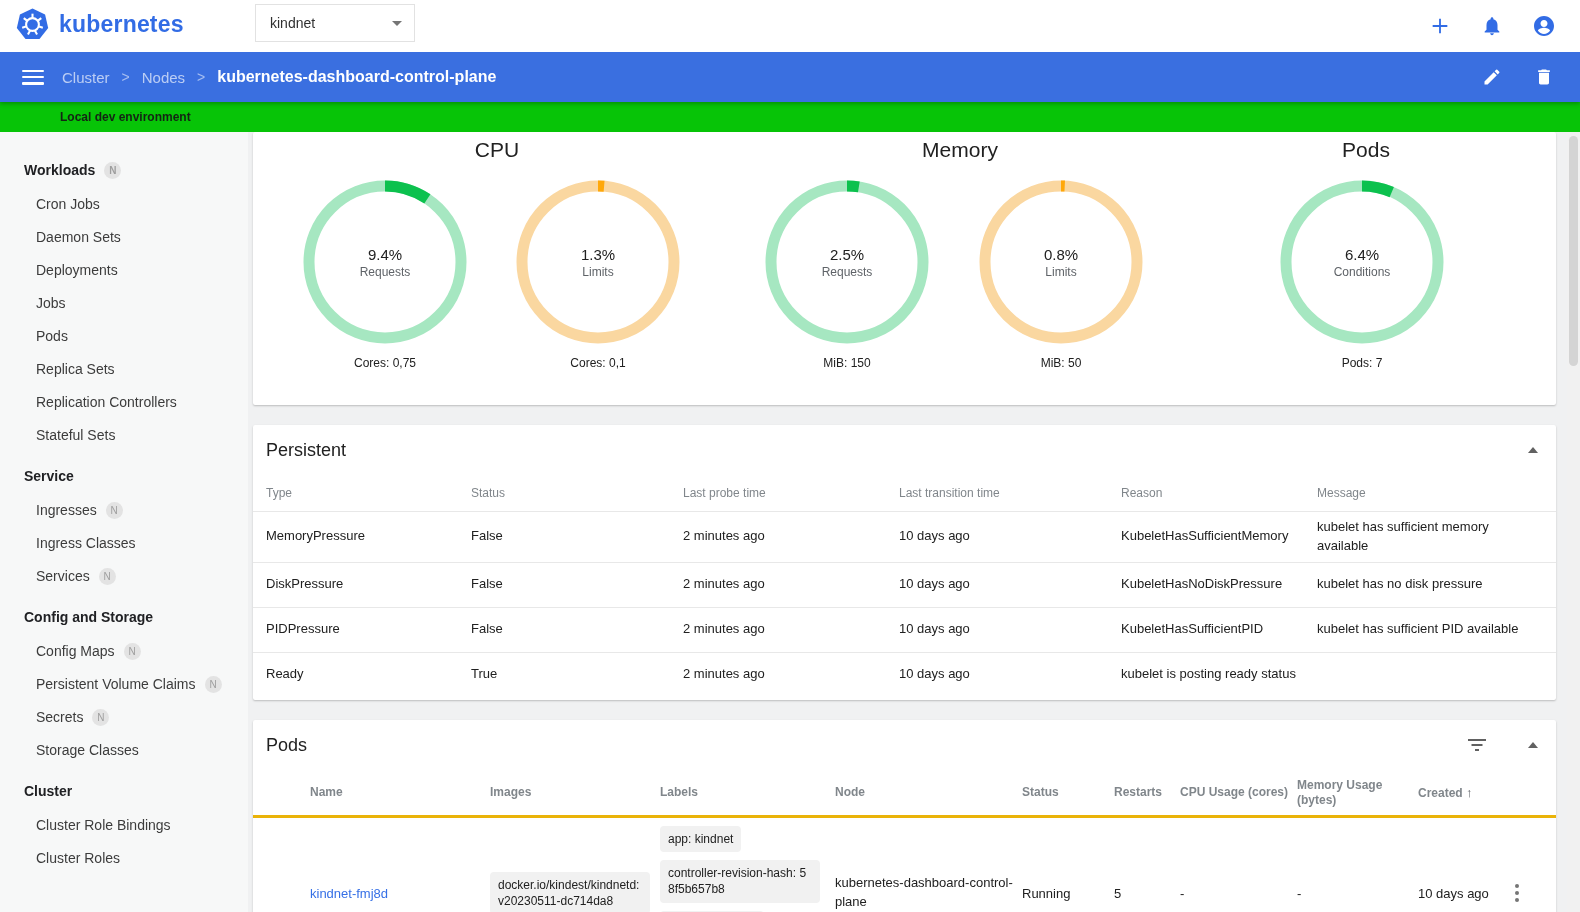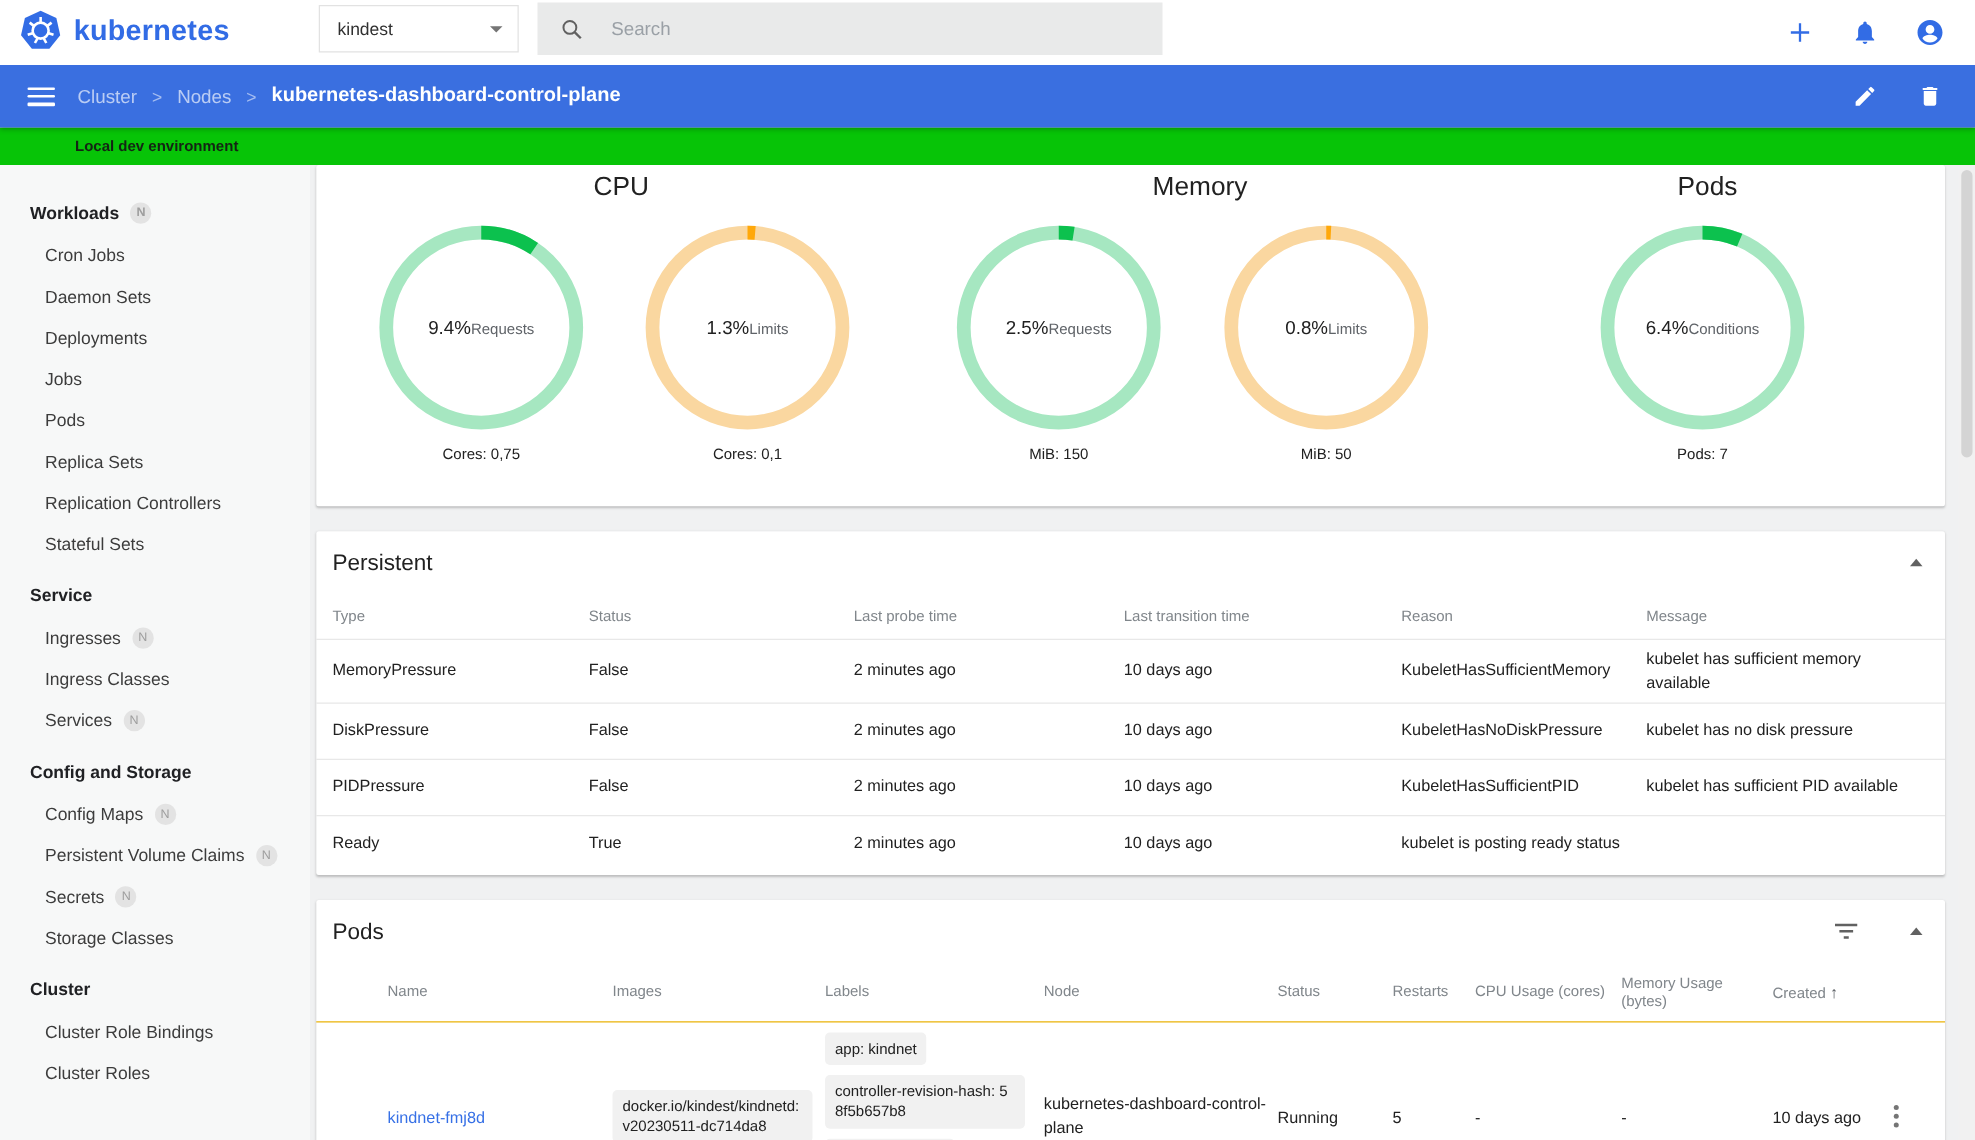--- a/index.html
+++ b/index.html
@@ -50,21 +50,21 @@
 
   .content { flex:1; position:relative; overflow:hidden; }
   .card { background:#fff; border-radius:2px; box-shadow:0 1px 2px rgba(0,0,0,.22); margin-left:5px; width:1303px; }
 
   
   .card-metrics { position:relative; height:273px; }
   .metric-title { position:absolute; top:6px; transform:translateX(-50%); font-size:21px; color:#212121; }
   .donut { position:absolute; width:168px; top:46px; }
   .donut-svg { display:block; }
   .donut-center { position:absolute; top:0; left:0; width:168px; height:168px; display:flex;
-    align-items:center; justify-content:center; pointer-events:none; }
+    flex-direction:column; align-items:center; justify-content:center; pointer-events:none; }
   .donut-percent { font-size:15px; color:#212121; }
   .donut-kind { font-size:12px; color:#5f6368; margin-top:2px; }
   .donut-caption { margin-top:10px; text-align:center; font-size:12px; color:#212121; }
 
   
   .card-head { height:50px; display:flex; align-items:center; padding:0 18px 0 13px; }
   .card-title { font-size:18px; color:#212121; flex:0 0 auto; }
   .card-head-spacer { flex:1; }
   .caret-up { width:0; height:0; border-left:5px solid transparent; border-right:5px solid transparent;
     border-bottom:6px solid #616161; cursor:pointer; }
@@ -75,21 +75,21 @@
   .grid-header { height:36px; }
   .grid-header > div { font-size:12px; color:#80868b; }
   .cond-row { min-height:45px; border-top:1px solid #e8e8e8; }
   .cond-row > div { font-size:13px; color:#212121; padding:6px 14px 6px 0; line-height:1.45; }
 
   .card-conditions { height:275px; margin-top:20px; }
   .card-pods { height:260px; margin-top:20px; }
 
   .pods-grid { display:grid; grid-template-columns:44px 180px 170px 175px 187px 92px 66px 117px 121px 84px 38px;
     padding:0 16px 0 13px; align-items:center; }
-  .pods-header { min-height:48px; border-bottom:1px solid #eab308; }
+  .pods-header { min-height:48px; border-bottom:3px solid #eab308;font-weight:bold; }
   .pods-header > div { font-size:12px; color:#80868b; line-height:1.2; padding-right:8px; }
   .pods-row { min-height:150px; }
   .pods-row > div { font-size:13px; color:#212121; padding-right:8px; }
   .status-dot { width:13px; height:13px; border-radius:50%; margin-left:9px; }
   .pod-link { color:#3670e6; cursor:pointer; text-decoration:none; }
   .chip { display:inline-block; background:#f1f1f1; border-radius:4px; padding:5px 8px; font-size:12px;
     color:#212121; line-height:1.35; max-width:160px; word-break:break-all; }
   .labels-cell { align-self:start; padding-top:8px; display:flex; flex-direction:column; gap:8px; align-items:flex-start; }
   .node-cell { word-break:break-word; line-height:1.45; }
   .kebab { display:flex; flex-direction:column; gap:3px; align-items:center; cursor:pointer; padding:4px; }
@@ -115,31 +115,24 @@
         <line x1="18.2" y1="21.6" x2="20.4" y2="25.6"></line>
         <line x1="13.8" y1="21.6" x2="11.6" y2="25.6"></line>
         <line x1="10.4" y1="17.8" x2="6.0" y2="19.2"></line>
         <line x1="11.0" y1="12.5" x2="7.5" y2="9.8"></line>
       </g>
     </svg>
     <span class="brand-name">kubernetes</span>
   </div>
 
   <div class="ns-select">
-    <span class="ns-value">kindest</span>
+    <span class="ns-value">kindnet</span>
     <span class="caret-down"></span>
   </div>
 
-  <div class="searchbar">
-    <svg width="19" height="19" viewBox="0 0 24 24">
-      <circle cx="10" cy="10" r="6.5" fill="none" stroke="#616161" stroke-width="2"></circle>
-      <line x1="15" y1="15" x2="21" y2="21" stroke="#616161" stroke-width="2.4"></line>
-    </svg>
-    <span class="search-placeholder">Search</span>
-  </div>
 
   <div class="topbar-actions">
     <div class="action-icon">
       <svg width="22" height="22" viewBox="0 0 24 24">
           <path d="M11 4h2v7h7v2h-7v7h-2v-7H4v-2h7z" fill="#326ce5"></path>
         </svg>
     </div>
     <div class="action-icon">
       <svg width="22" height="22" viewBox="0 0 24 24" fill="#326ce5">
         <path d="M12 22c1.1 0 2-.9 2-2h-4c0 1.1.9 2 2 2zm6-6v-5c0-3.07-1.63-5.64-4.5-6.32V4c0-.83-.67-1.5-1.5-1.5s-1.5.67-1.5 1.5v.68C7.64 5.36 6 7.92 6 11v5l-2 2v1h16v-1l-2-2z"></path>

